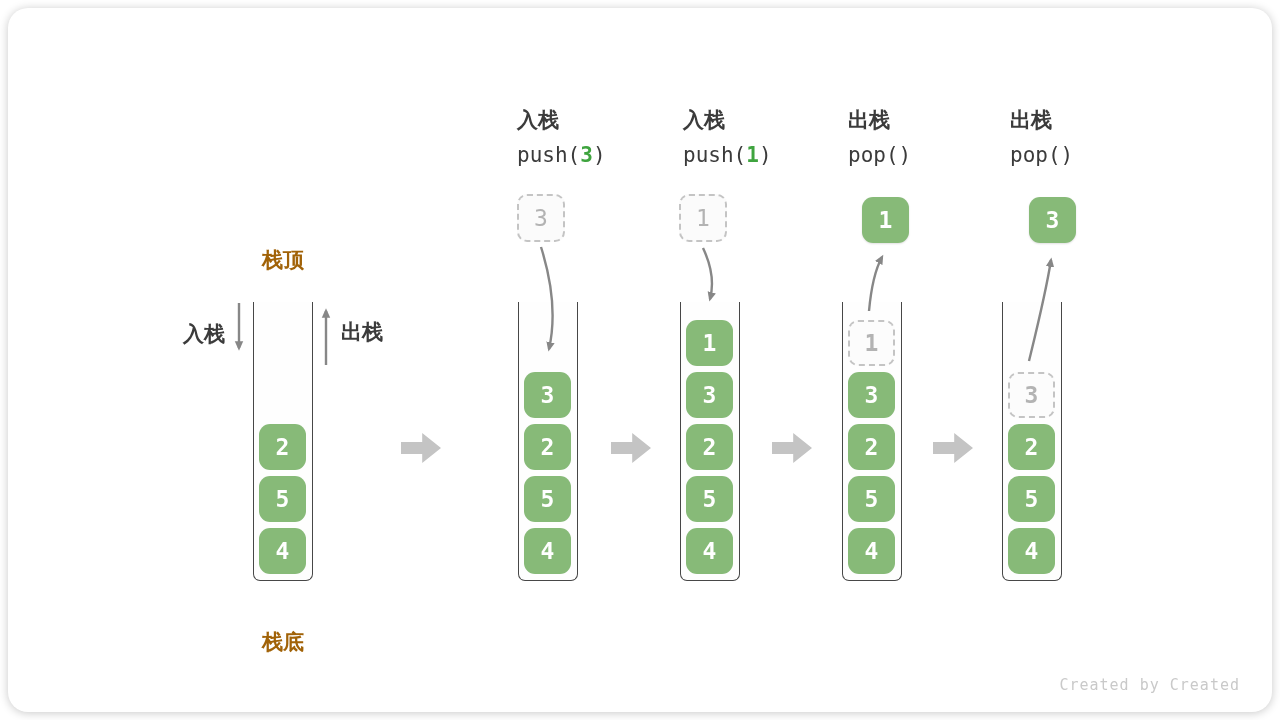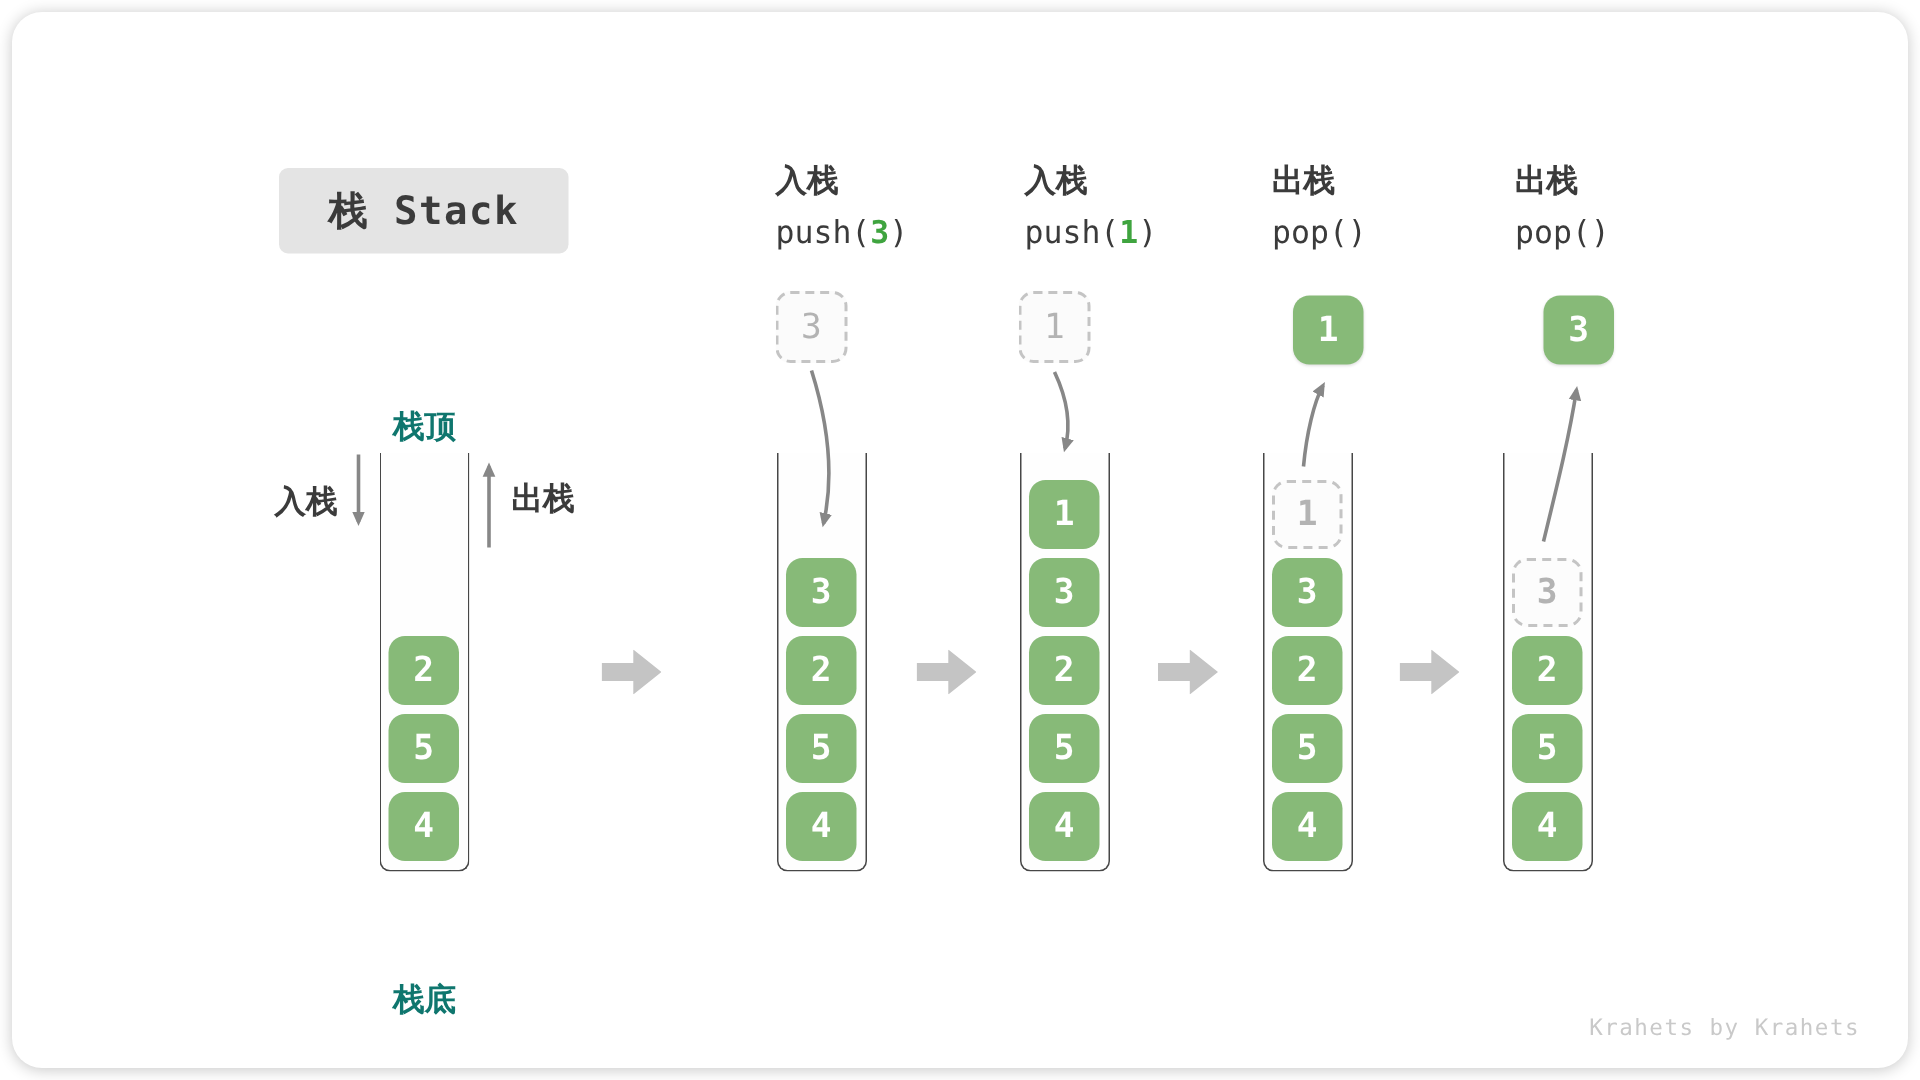--- a/index.html
+++ b/index.html
@@ -24,21 +24,21 @@
   .op-header { position: absolute; top: 108px; width: 140px; }
   .op-cn { font-size: 21px; font-weight: 700; color: #3b3b3b; line-height: 25px; }
   .op-code {
     margin-top: 10px; font-family: "DejaVu Sans Mono", "Liberation Mono", monospace;
     font-size: 21px; color: #3b3b3b; line-height: 25px;
   }
   .op-code .arg { color: #3fa43f; font-weight: 700; }
 
   .pos-label {
     position: absolute; width: 60px; text-align: center;
-    font-size: 21px; font-weight: 700; color: #0f766e; margin-top: 24px;
+    font-size: 21px; font-weight: 700; color: #a16207;
   }
   .side-label {
     position: absolute; font-size: 21px; font-weight: 700; color: #3b3b3b;
   }
 
   .stack-well {
     position: absolute; width: 60px; height: 279px; top: 302px;
     border-left: 1.6px solid #474747;
     border-right: 1.6px solid #474747;
     border-bottom: 1.6px solid #474747;
@@ -81,21 +81,20 @@
     font-size: 15px; color: #c9c9c9; letter-spacing: 1px;
   }
 </style>
 </head>
 <body>
 
 <div class="card"></div>
 
 <div class="canvas">
 
-  <div class="title-badge">栈 Stack</div>
 
   <div class="op-header" style="left:517px">
     <div class="op-cn">入栈</div>
     <div class="op-code"><span>push(</span><span class="arg">3</span><span>)</span></div>
   </div>
   <div class="op-header" style="left:683px">
     <div class="op-cn">入栈</div>
     <div class="op-code"><span>push(</span><span class="arg">1</span><span>)</span></div>
   </div>
   <div class="op-header" style="left:848px">
@@ -160,15 +159,15 @@
       </marker>
     </defs>
     <path class="flow" d="M239,303 L239,348" marker-end="url(#ah)"></path>
     <path class="flow" d="M326,365 L326,311" marker-end="url(#ah)"></path>
     <path class="flow" d="M541,247 C552,282 556,318 549,349" marker-end="url(#ah)"></path>
     <path class="flow" d="M703,248 C712,267 714,284 710,299" marker-end="url(#ah)"></path>
     <path class="flow" d="M869,311 C871,289 876,268 882,257" marker-end="url(#ah)"></path>
     <path class="flow" d="M1029,361 C1038,324 1046,292 1051,260" marker-end="url(#ah)"></path>
   </svg>
 
-  <div class="watermark">Krahets by Krahets</div>
+  <div class="watermark">Created by Created</div>
 
 </div>
 
 </body></html>

